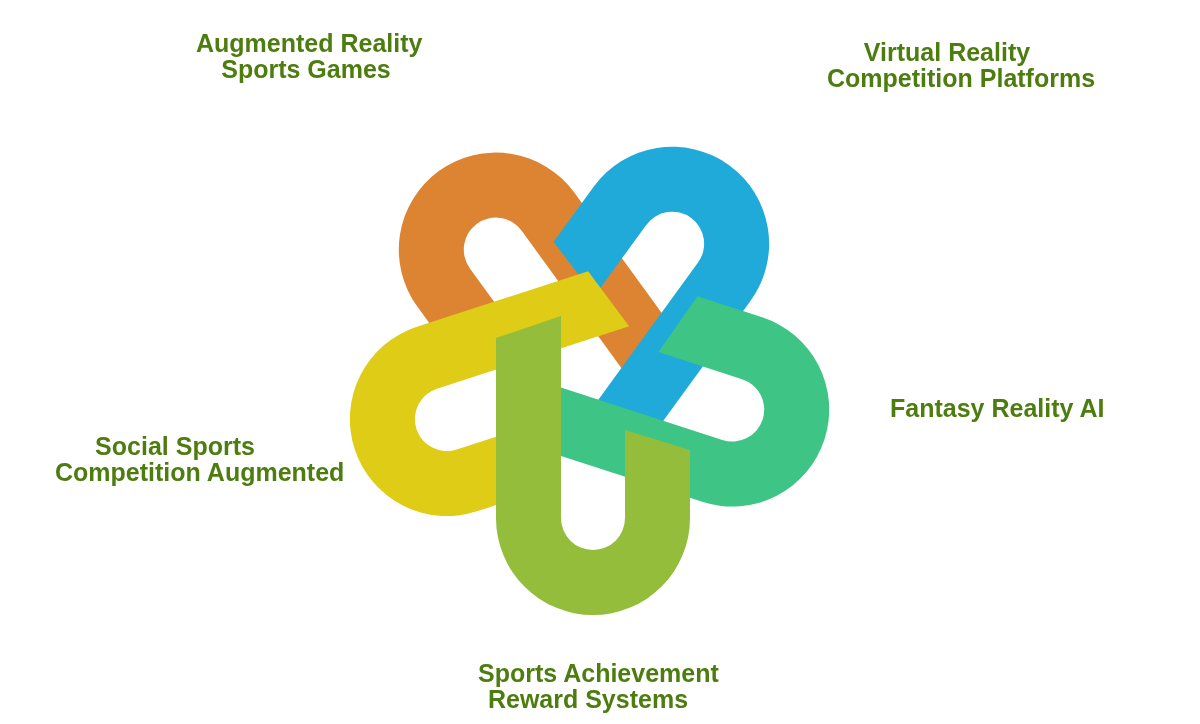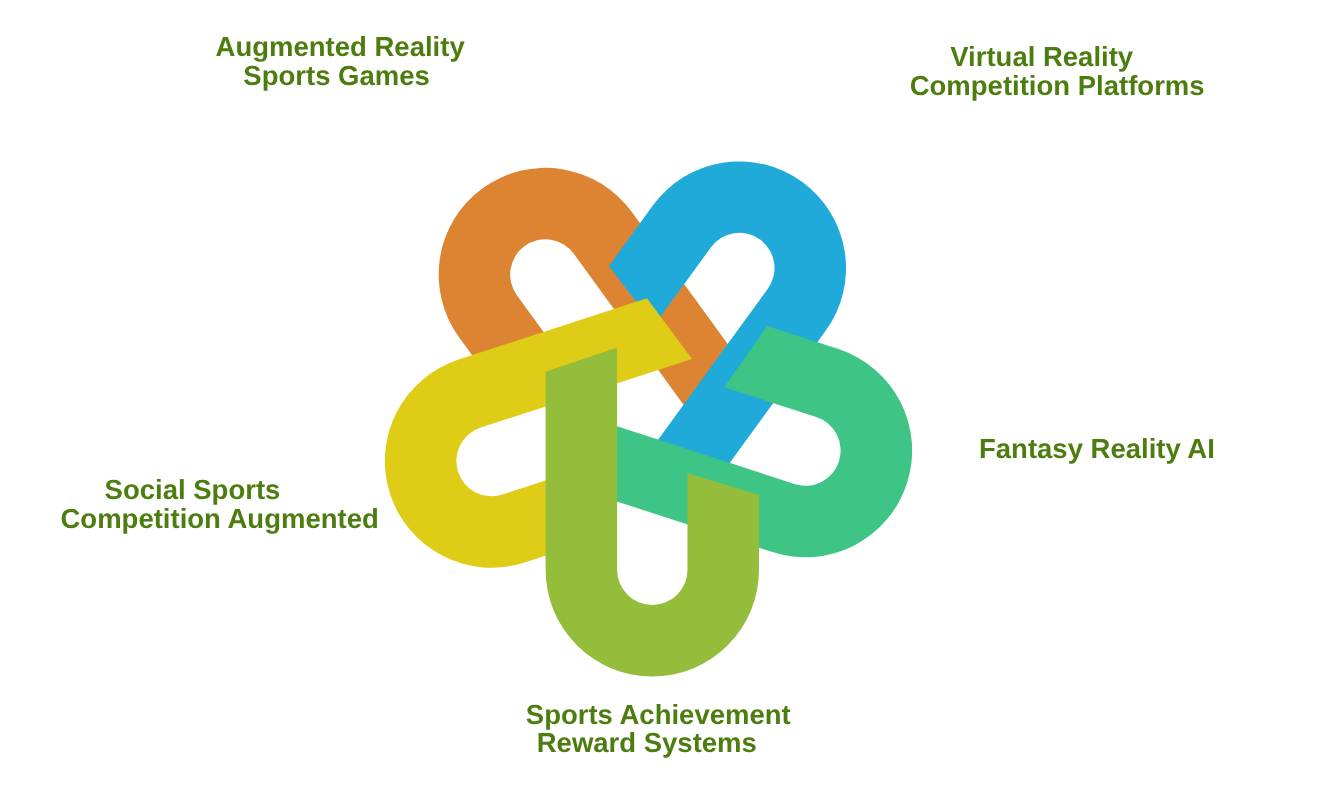--- a/index.html
+++ b/index.html
@@ -28,20 +28,20 @@
   <span>Augmented Reality</span>
   <span>Sports Games</span>
 </div>
 <div class="label" style="left:827px; top:39px; width:240px;">
   <span>Virtual Reality</span>
   <span>Competition Platforms</span>
 </div>
 <div class="label" style="left:890px; top:395px; width:210px;">
   <span>Fantasy Reality AI</span>
 </div>
-<div class="label" style="left:478px; top:637px; width:220px;">
+<div class="label" style="left:478px; top:660px; width:220px;">
   <span>Sports Achievement</span>
   <span>Reward Systems</span>
 </div>
 <div class="label" style="left:55px; top:417px; width:240px;margin-top:16px;">
   <span>Social Sports</span>
   <span>Competition Augmented</span>
 </div>
 
 </body></html>

